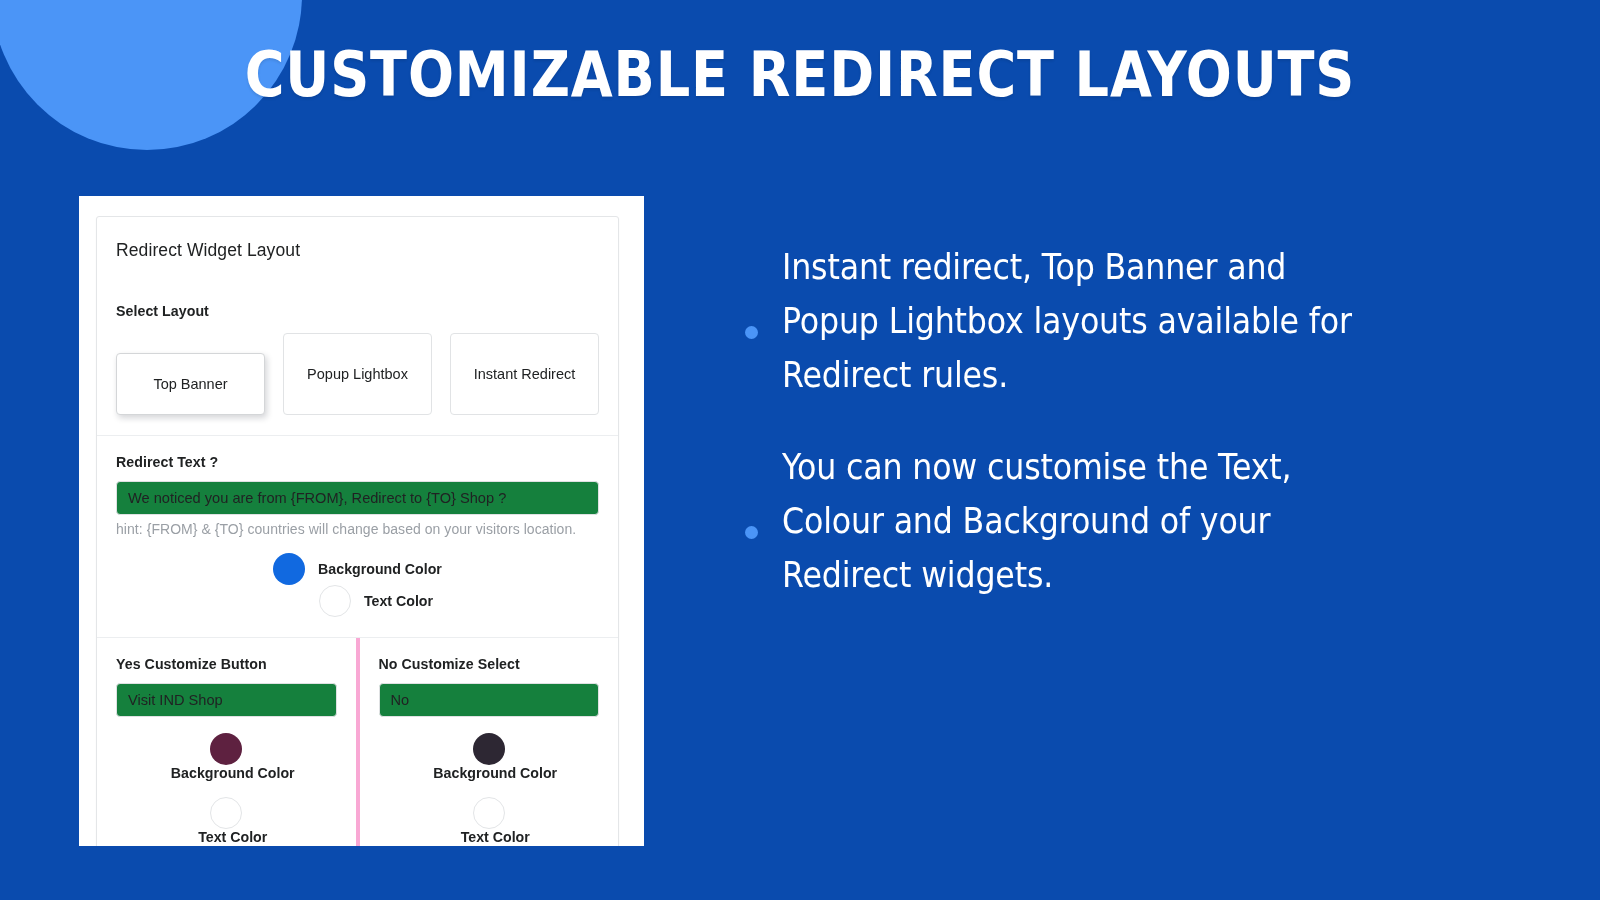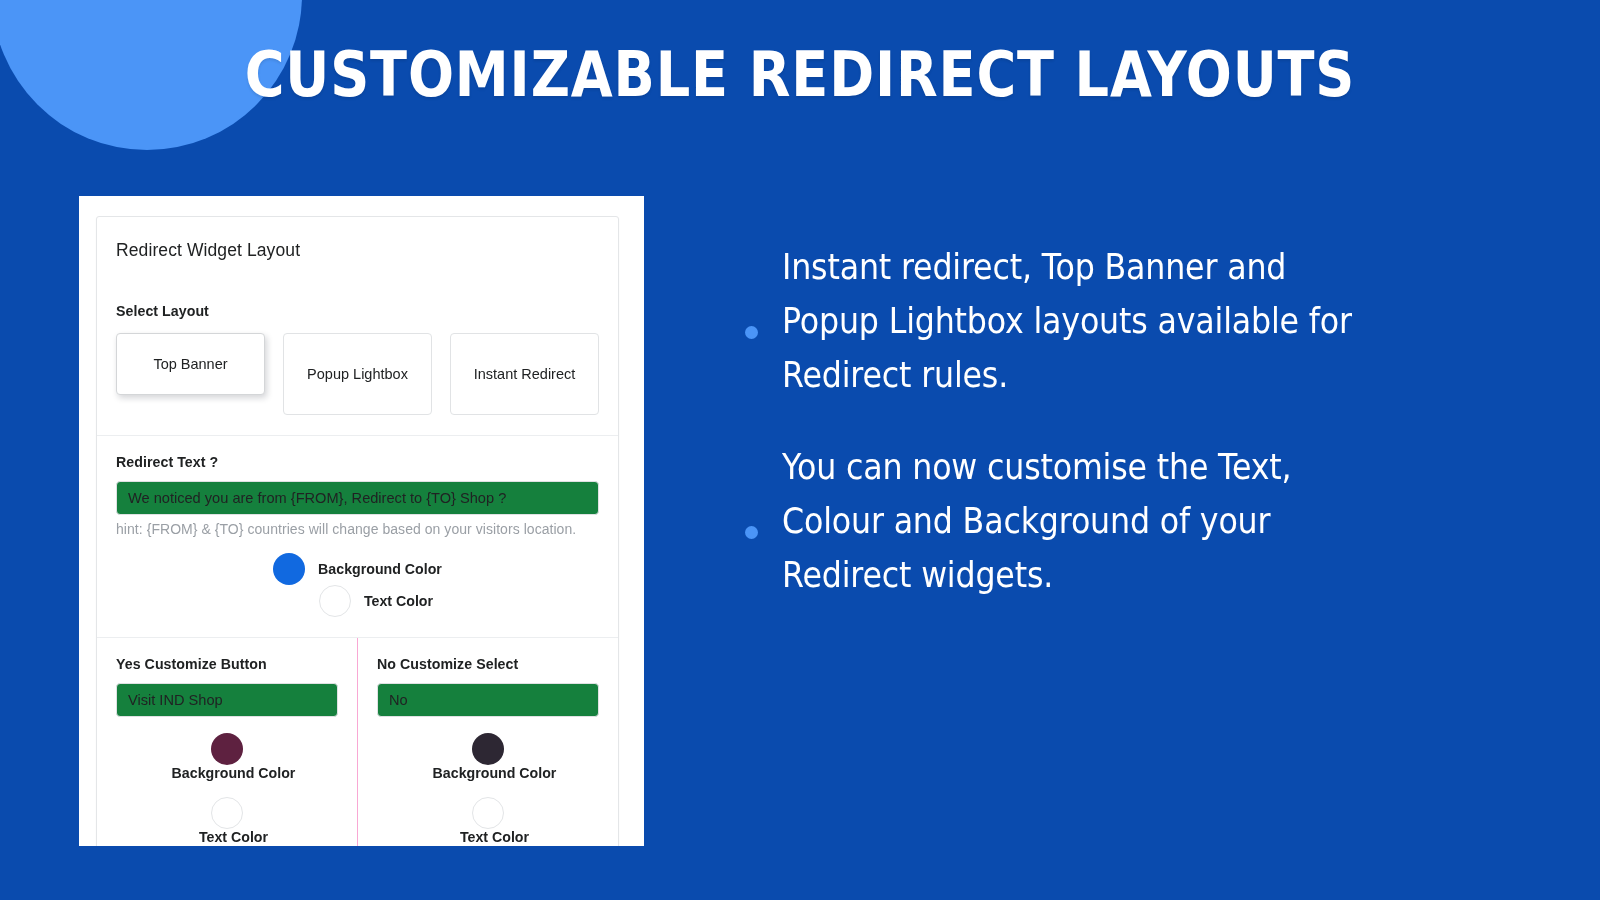--- a/index.html
+++ b/index.html
@@ -88,21 +88,21 @@
     font-weight: 700;
     color: #202223;
     letter-spacing: .05px;
   }
 
   
   .layout-options {
     display: flex;
     gap: 18px;
     margin-top: 14px;
-    align-items: flex-start;
+    align-items: flex-end;
   }
   .layout-card {
     flex: 1;
     background: #ffffff;
     border: 1px solid #e1e3e5;
     border-radius: 4px;
     font-size: 14.5px;
     color: #202223;
     text-align: center;
     line-height: 1.55;
@@ -171,21 +171,21 @@
 
   
   .btn-columns {
     display: flex;
     padding: 0;
   }
   .btn-col {
     flex: 1;
     padding: 18px 19px 26px 19px;
   }
-  .btn-col.left { border-right: 1px solid #f9a8d4; }
+  .btn-col.left { border-right: 4px solid #f9a8d4; }
 
   .btn-col .swatch-row:first-of-type { margin-top: 18px; }
 
   
   .card-footer {
     display: flex;
     justify-content: flex-end;
     align-items: center;
     gap: 12px;
     padding: 17px 19px 24px 19px;

